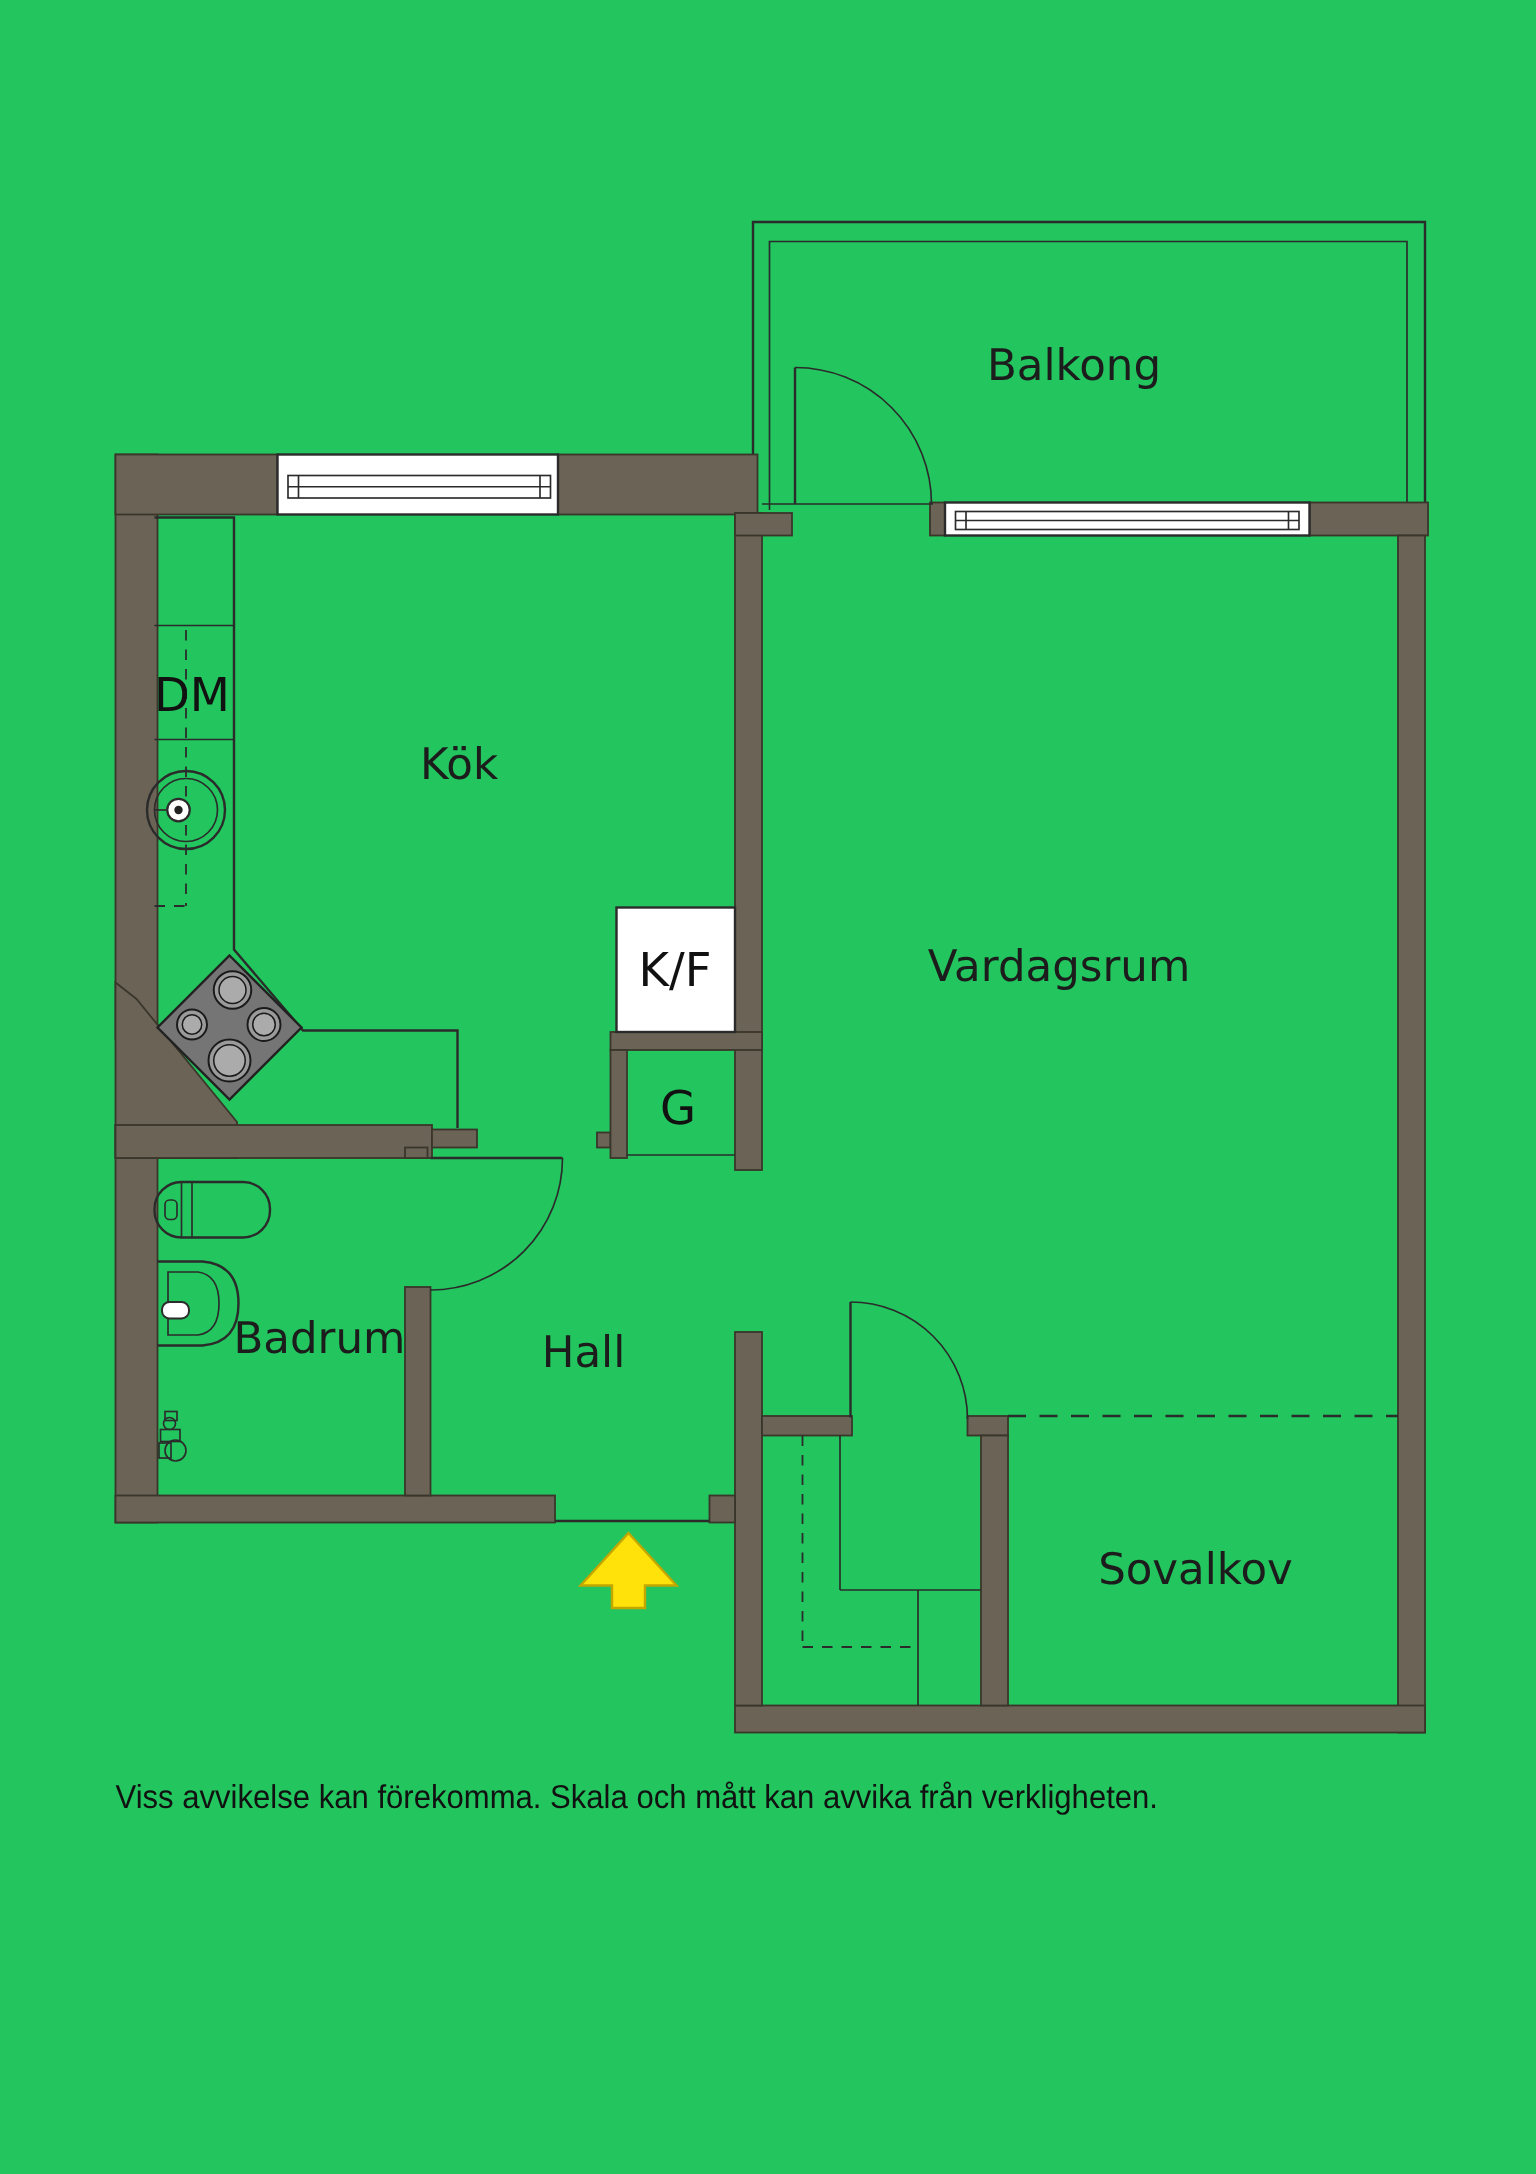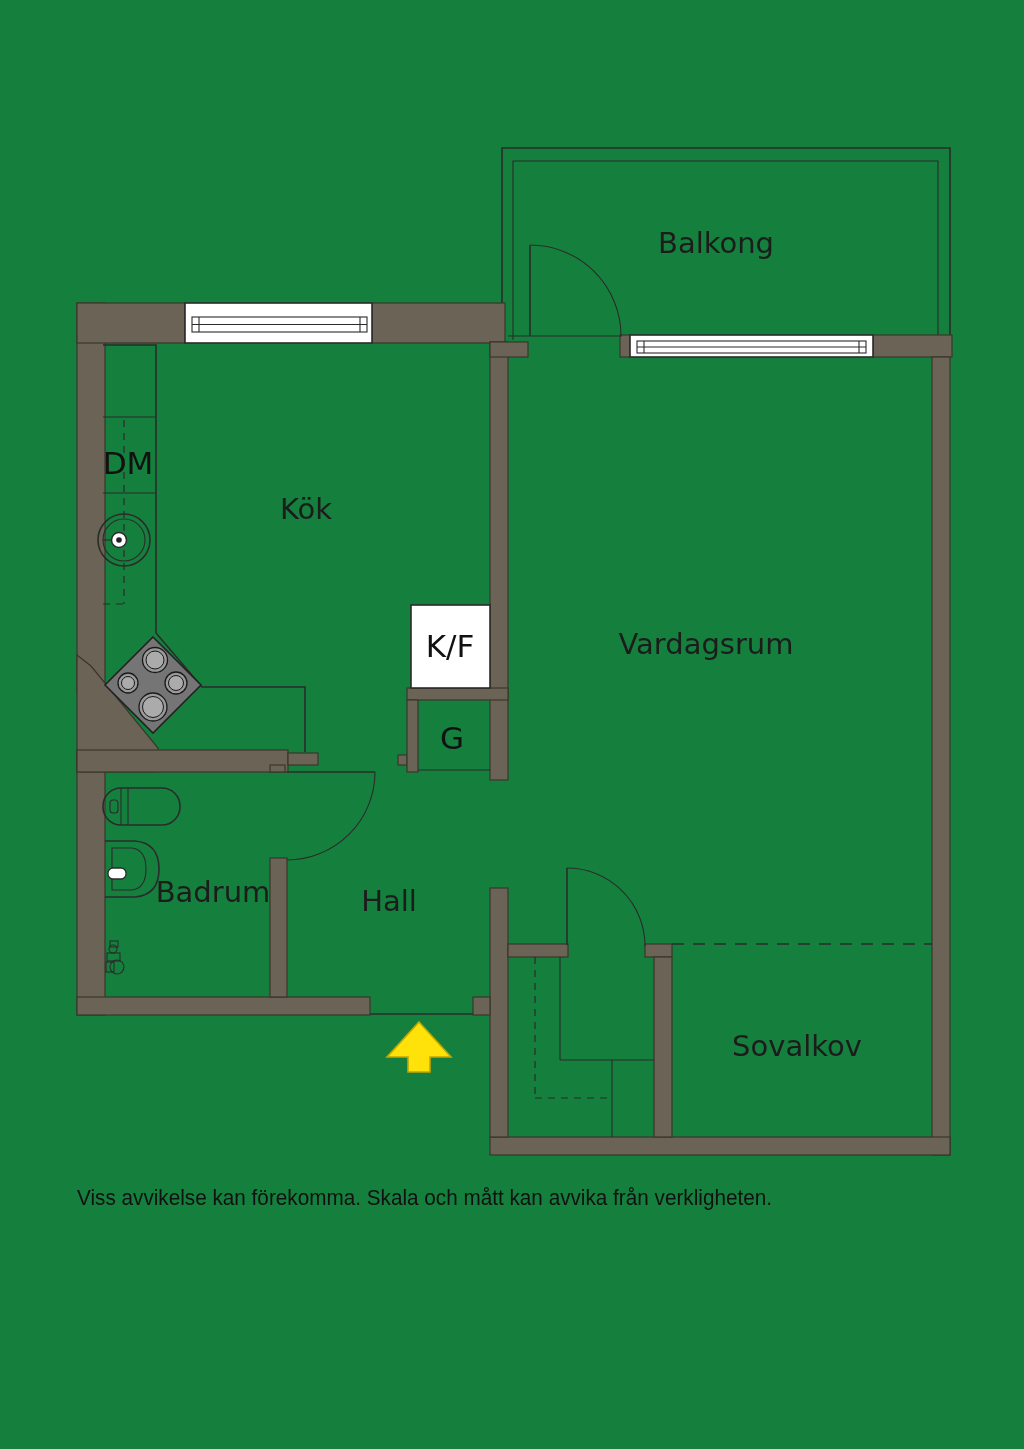--- a/index.html
+++ b/index.html
@@ -1,16 +1,16 @@
 <!DOCTYPE html>
 <html><head>
 <meta charset="utf-8">
 <style>
   html,body{margin:0;padding:0;background:#ffffff;}
-  .page{position:relative;width:1024px;height:1449px;background:#15803d;overflow:hidden;
+  .page{position:relative;width:1024px;height:1449px;background:#22c55e;overflow:hidden;
         font-family:"DejaVu Sans",sans-serif;}
   svg{position:absolute;left:0;top:0;}
   .wall{fill:#6B6456;stroke:#3A362B;stroke-width:1.2;}
   .thin{fill:none;stroke:#2b2b2b;stroke-width:1.6;}
   .thinner{fill:none;stroke:#2b2b2b;stroke-width:1.1;}
   .whitebox{fill:#ffffff;stroke:#2b2b2b;stroke-width:1.6;}
   .dash{fill:none;stroke:#2b2b2b;stroke-width:1.6;stroke-dasharray:12 9;}
   .dashsm{fill:none;stroke:#2b2b2b;stroke-width:1.2;stroke-dasharray:7 6;}
   .roomlabel{fill:#1c1c1c;font-size:29px;text-anchor:middle;}
   .fixlabel{fill:#111;font-size:31px;text-anchor:middle;}

